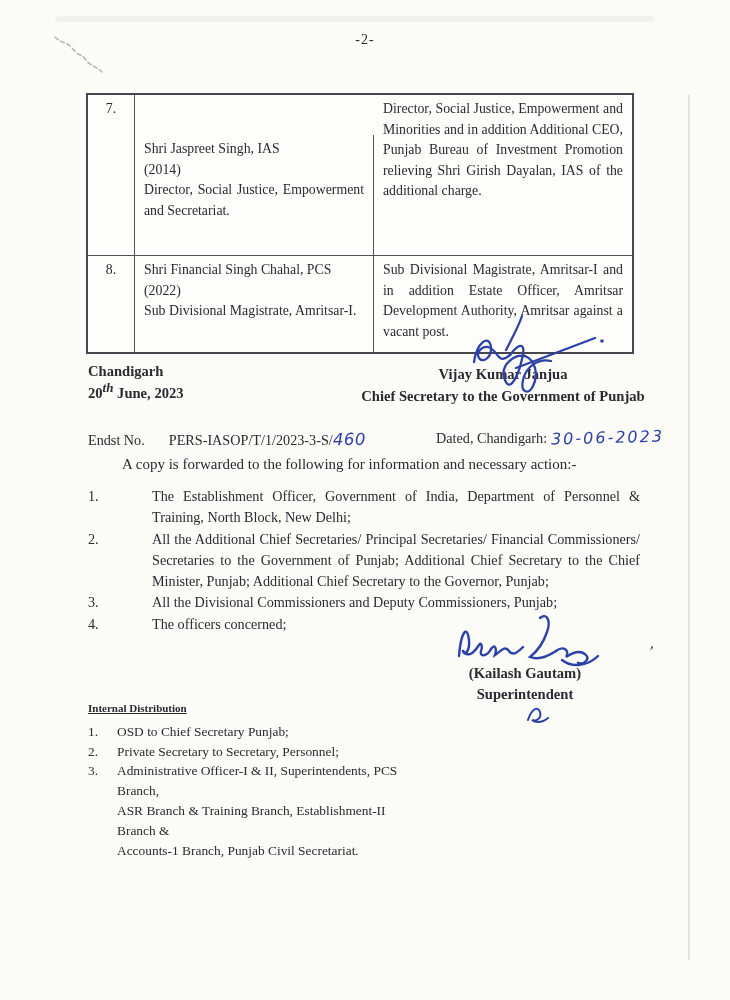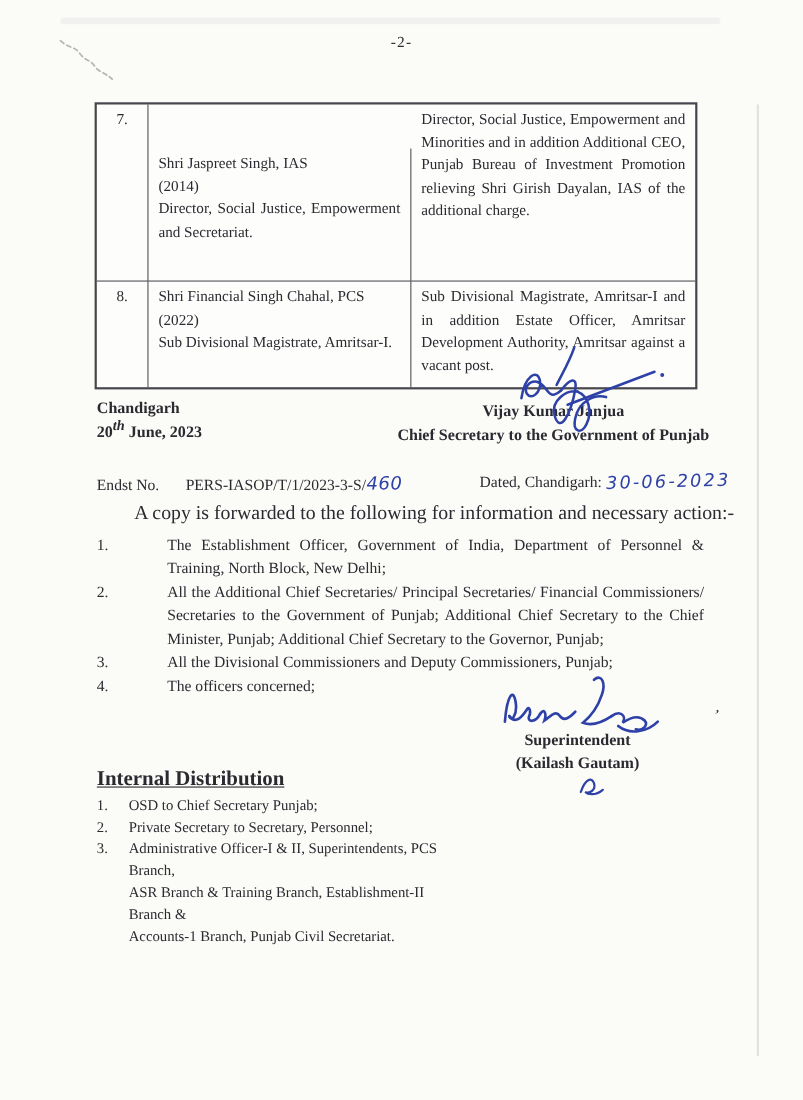--- a/index.html
+++ b/index.html
@@ -68,21 +68,21 @@
   .endst-left{position:absolute;left:88px;top:430px;font-size:14.2px;}
   .endst-number{margin-left:24px;}
   .endst-right{position:absolute;left:436px;top:428px;font-size:14.2px;}
   .pen{
     font-family:"DejaVu Sans",sans-serif;font-style:italic;
     color:#2e41a7;font-weight:500;
   }
   .pen-serial{font-size:16.5px;letter-spacing:0.5px;display:inline-block;transform:rotate(-1deg);}
   .pen-date{font-size:16px;letter-spacing:2px;display:inline-block;transform:rotate(-1.5deg);margin-left:4px;}
 
-  .fwd-intro{position:absolute;left:122px;top:456px;font-size:18px;}
+  .fwd-intro{position:absolute;left:122px;top:456px;font-size:15px;}
 
   
   .fwd-list{
     position:absolute;left:88px;top:486px;width:552px;
     font-size:14.2px;line-height:21.3px;
   }
   .fwd-item{display:flex;}
   .fwd-num{width:34px;flex:none;}
   .fwd-txt{flex:1;text-align:justify;margin-left:30px;}
 
@@ -98,21 +98,21 @@
     font-size:15px;transform:rotate(18deg);
   }
 
   
   .internal{
     position:absolute;left:88px;top:699px;width:334px;
     font-size:13.4px;line-height:19.8px;
   }
   .internal-heading{
     font-weight:bold;text-decoration:underline;
-    font-size:19px;margin-bottom:3px;
+    font-size:11px;margin-bottom:3px;
   }
   .int-item{display:flex;}
   .int-num{width:29px;flex:none;}
   .int-txt{flex:1;white-space:pre-line;}
 </style>
 </head>
 <body>
 
 <div class="page">
 
@@ -200,22 +200,22 @@
       <path d="M7,46 C9,22 15,14 17,30 C18,40 13,47 11,41"></path>
       <path d="M11,41 C17,49 23,41 27,35 C29,31 31,37 29,41 C27,47 35,47 39,39"></path>
       <path d="M39,39 C43,33 45,39 43,45 C49,41 53,35 57,41 C61,47 67,41 71,37"></path>
       <path d="M88,8 C95,2 99,11 95,22 C91,34 83,43 78,47 C88,51 98,45 104,41"></path>
       <path d="M104,41 C112,35 118,41 114,47 C120,43 128,39 134,45 C138,49 132,55 126,53"></path>
       <path d="M110,50 C120,58 136,56 146,46"></path>
     </g>
   </svg>
 
   <div class="gautam-block">
+    <div>(Kailash Gautam)</div>
     <div>Superintendent</div>
-    <div>(Kailash Gautam)</div>
   </div>
 
   <svg class="sig-tick" width="28" height="24" viewBox="0 0 28 24">
     <path d="M4,18 C8,6 14,4 16,10 C18,16 12,20 8,18 C10,20 17,22 24,16" fill="none" stroke="#2e41a7" stroke-width="2" stroke-linecap="round"></path>
   </svg>
 
   <div class="stray-comma">’</div>
 
   <div class="internal">
     <div class="internal-heading">Internal Distribution</div>

